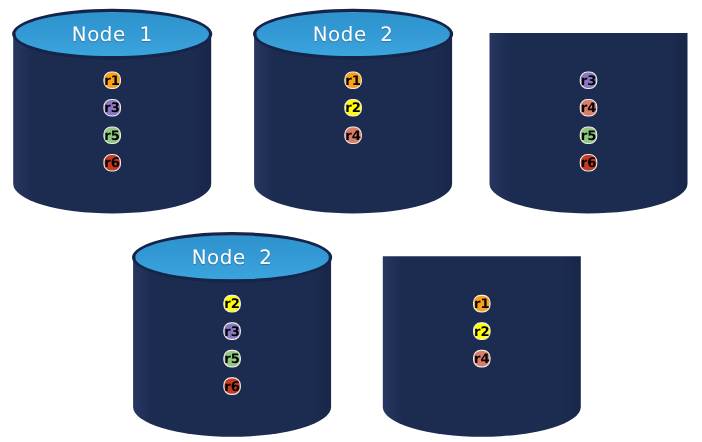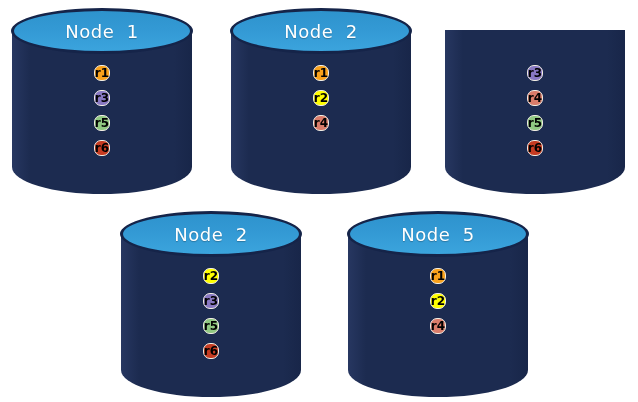--- a/index.html
+++ b/index.html
@@ -132,23 +132,20 @@
     <div class="bars">
       <div class="bar" style="background-color: rgb(255, 255, 0);">r2</div>
       <div class="bar" style="background-color: rgb(136, 120, 194);">r3</div>
       <div class="bar" style="background-color: rgb(144, 200, 130);">r5</div>
       <div class="bar" style="background-color: rgb(197, 59, 34);">r6</div>
     </div>
   </div>
 
   <div class="node pos-n5">
     <div class="cyl-body"></div>
-    <div class="cyl-top">
-      <span class="node-title">Node  5</span>
-    </div>
     <div class="bars">
       <div class="bar" style="background-color: rgb(249, 161, 27);">r1</div>
       <div class="bar" style="background-color: rgb(255, 255, 0);">r2</div>
       <div class="bar" style="background-color: rgb(217, 124, 106);">r4</div>
     </div>
   </div>
 
 </div>
 
 </body></html>

